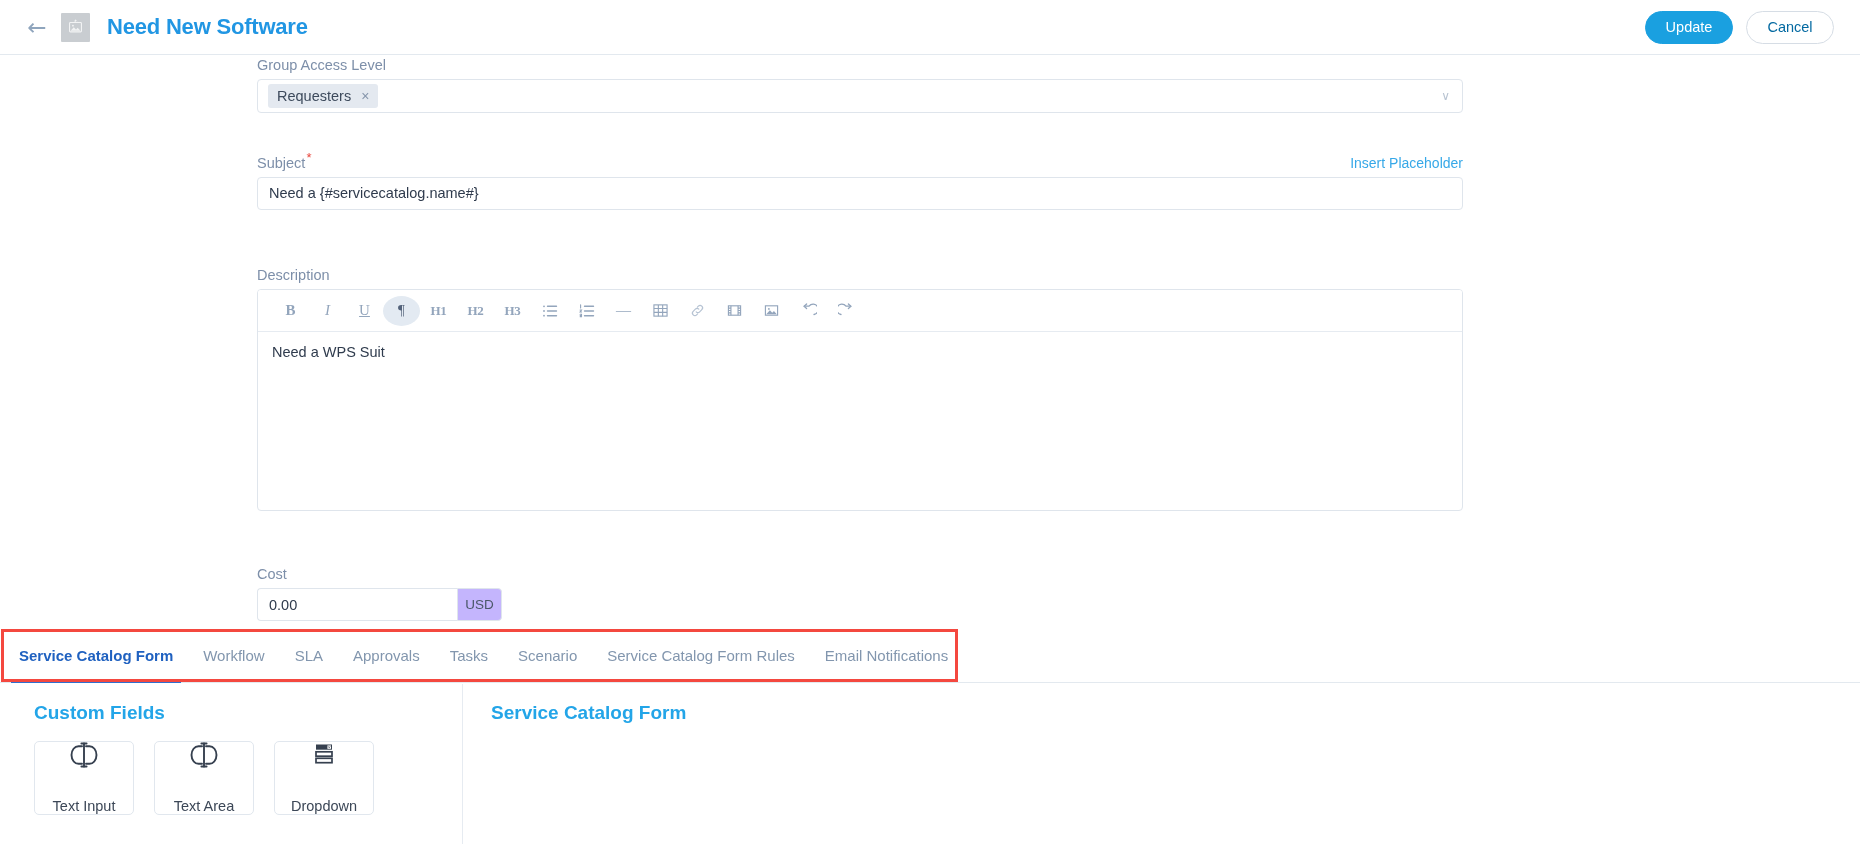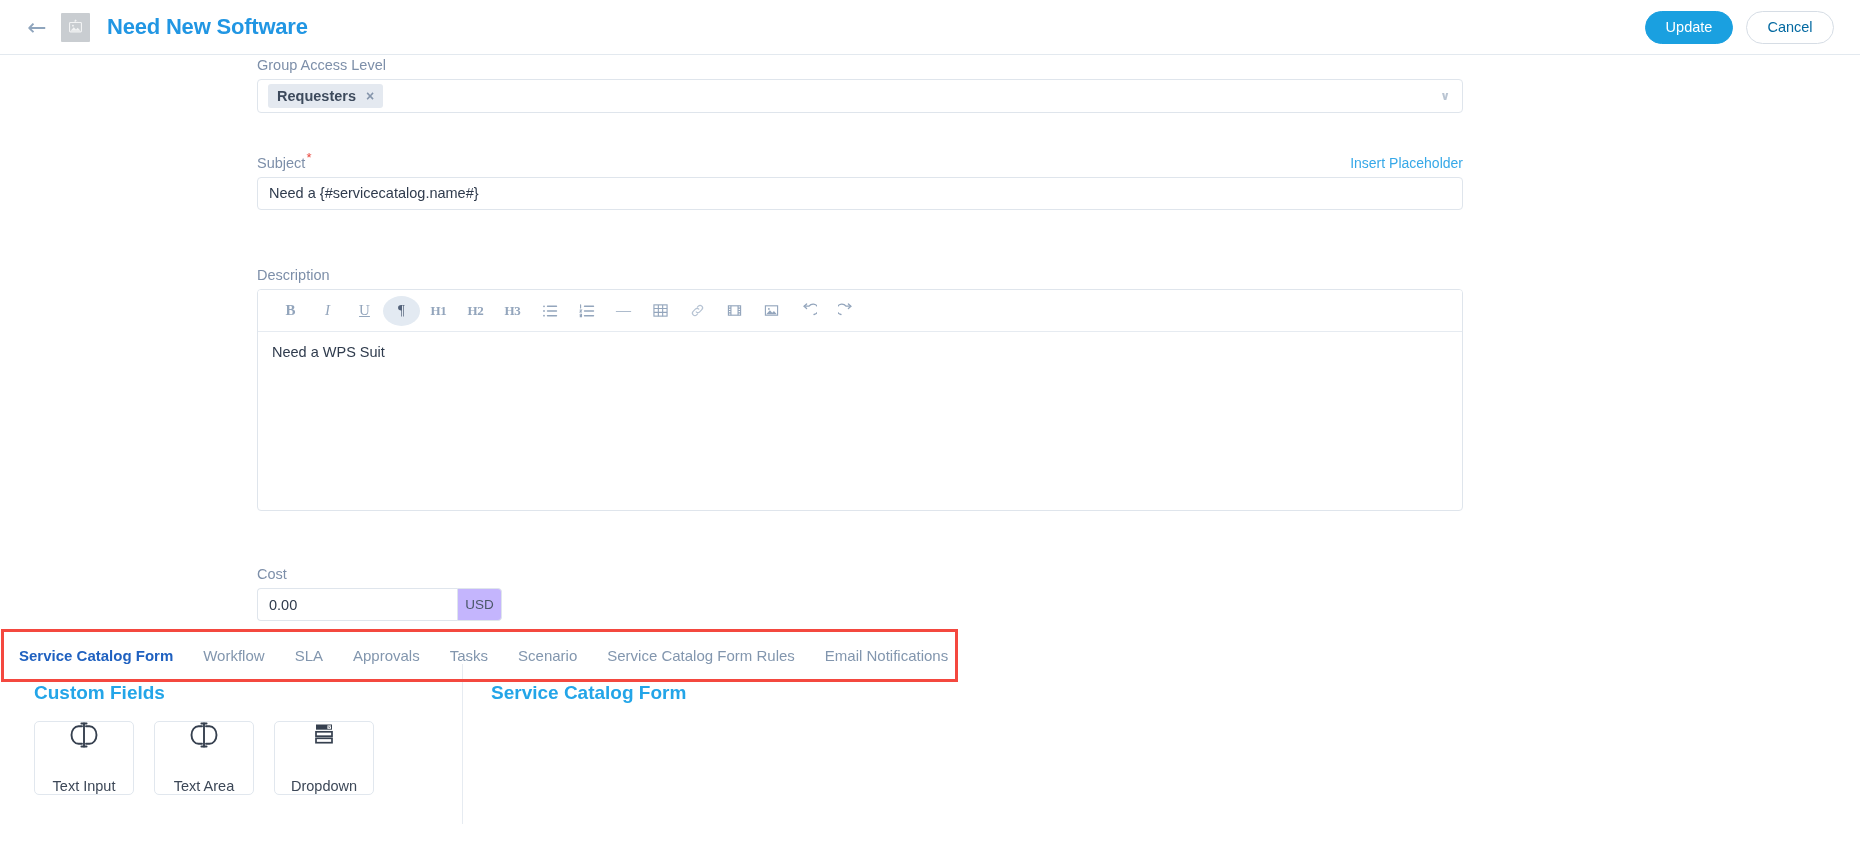--- a/index.html
+++ b/index.html
@@ -48,21 +48,21 @@
   .form-area { position:absolute; left:0; top:55px; width:1860px; }
   .field { position:relative; }
   .flabel {
     color:#7d8fa9; font-size:14.5px; margin-bottom:6px; display:block;
   }
   .req-star { color:#e8453c; font-size:13px; vertical-align:super; margin-left:1px; }
 
   .group-field { position:absolute; left:257px; top:2px; width:1206px; }
   .multiselect {
     height:34px; border:1px solid #dfe5ec; border-radius:4px; background:#fff;
-    display:flex; align-items:center; padding:0 10px; position:relative;font-weight:bold;
+    display:flex; align-items:center; padding:0 10px; position:relative;
   }
   .chip {
     background:#e4e9f0; border-radius:3px; height:24px; padding:0 9px;
     display:flex; align-items:center; gap:10px; font-size:14.5px; color:#3d4a5c;
   }
   .chip-x { color:#8595ab; font-size:14px; cursor:pointer; line-height:1; }
   .ms-caret {
     position:absolute; right:12px; color:#b9c4d2; font-size:12px; line-height:1;
     font-family:"DejaVu Sans", sans-serif;
   }
@@ -135,21 +135,21 @@
   .tab.active::after {
     content:""; position:absolute; left:7px; right:7px; bottom:0; height:3px;
     background:#2f6fd0;
   }
   .redbox {
     position:absolute; left:1px; top:629px; width:957px; height:53px;
     border:3px solid #f4483f; pointer-events:none; z-index:5;
   }
 
   
-  .bottom { position:absolute; left:0; top:664px; width:1860px; height:160px; background:#fff; display:flex; }
+  .bottom { position:absolute; left:0; top:684px; width:1860px; height:160px; background:#fff; display:flex; }
   .cf-panel { width:462px; padding:18px 0 0 34px; }
   .panel-h { color:#23a5e8; font-size:19px; font-weight:600; margin-bottom:17px; }
   .cf-grid { display:flex; gap:20px; }
   .cf-card {
     width:100px; height:74px; border:1px solid #e1e7ee; border-radius:5px; background:#fff;
     display:flex; flex-direction:column; align-items:center; justify-content:space-between; gap:6px;
     cursor:pointer;
   }
   .cf-card svg { display:block; color:#36404f; }
   .cf-label { font-size:14.5px; color:#3c4757; }

